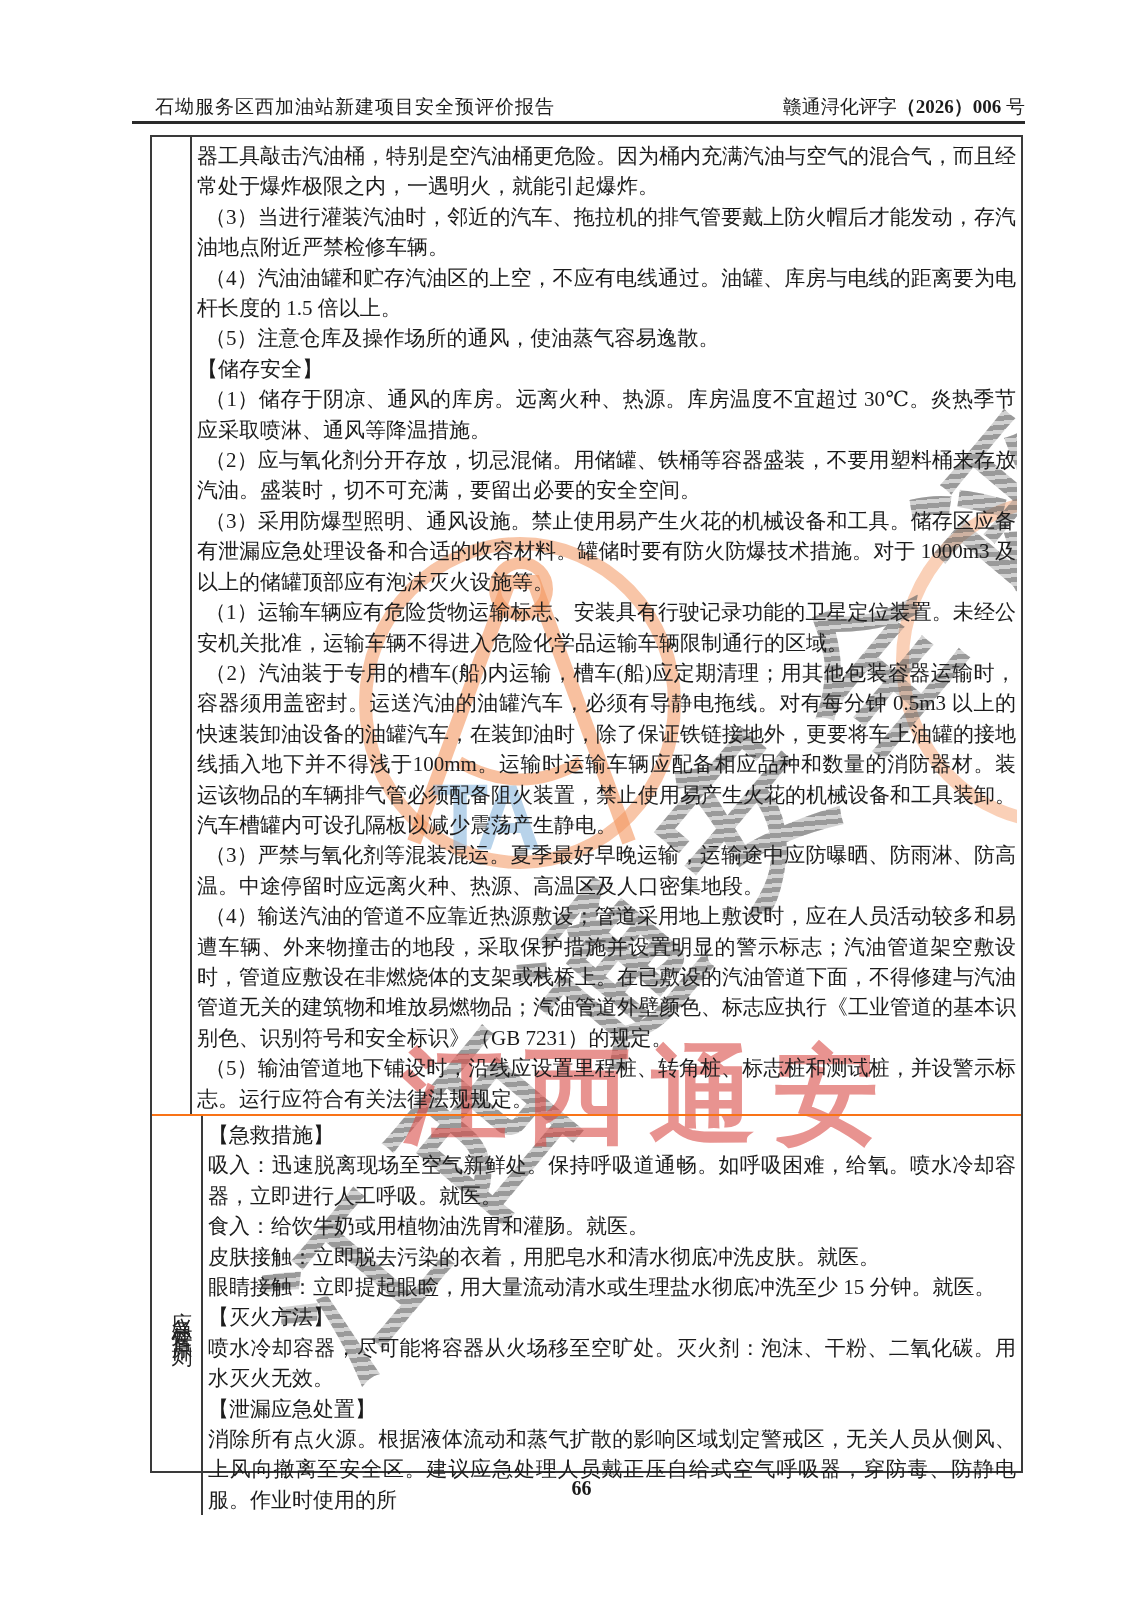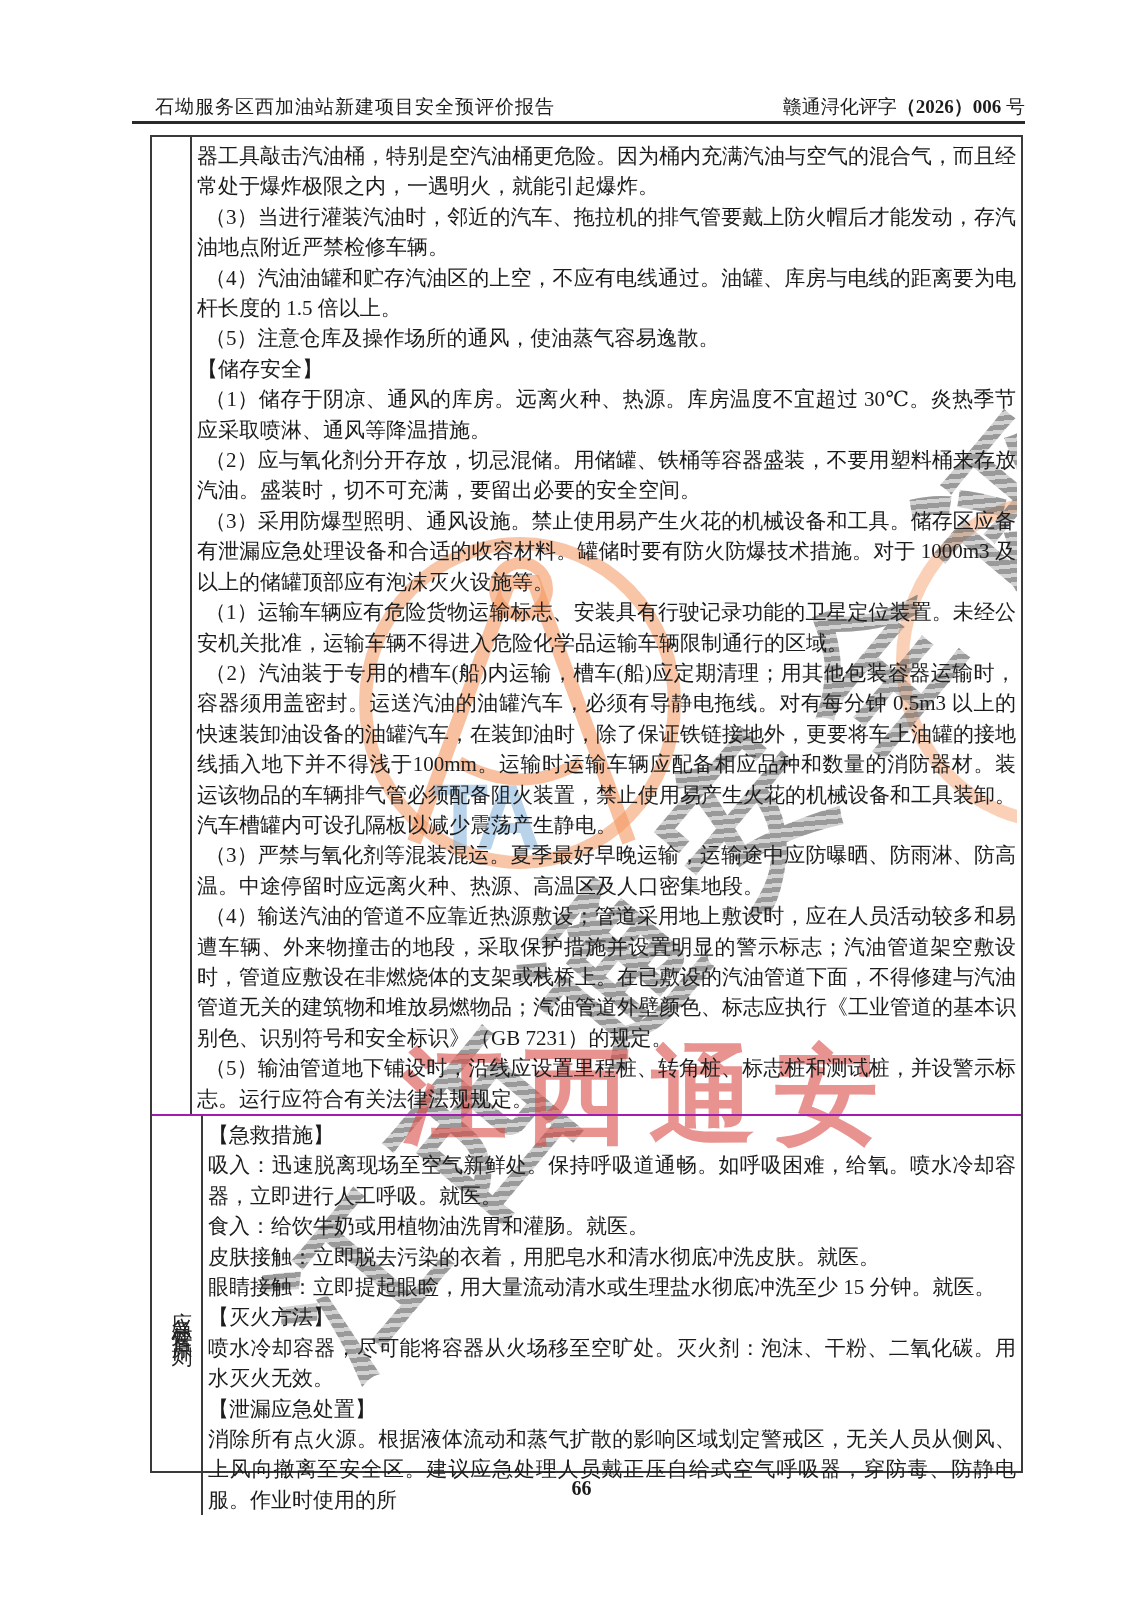--- a/index.html
+++ b/index.html
@@ -14,21 +14,21 @@
   .hdr-right .b{font-weight:bold;}
   .hdr-rule{position:absolute;left:132px;top:121px;width:893px;height:0;border-top:3px solid #2a2a2a;}
 
   
   .doc-table{
     position:absolute;left:150px;top:135px;width:873px;height:1338px;
     border:2px solid #3a3a3a;box-sizing:border-box;display:flex;flex-direction:column;
     background:transparent;z-index:2;
   }
   .t-row{display:flex;box-sizing:border-box;}
-  .t-row1{height:1001px;border-bottom:2px solid #a21caf;}
+  .t-row1{height:1001px;border-bottom:2px solid #f97316;}
   .t-row2{flex:1;margin-left:11px;}
   .side-cell{width:40px;border-right:2px solid #3a3a3a;box-sizing:border-box;
     display:flex;align-items:center;justify-content:center;}
   .side-label{
     writing-mode:vertical-rl;text-orientation:upright;font-size:21px;
     letter-spacing:7px;line-height:40px;color:#222;
   }
   .content-cell{flex:1;padding:4px 5px 0 5px;box-sizing:border-box;overflow:hidden;}
   .content-cell p{
     margin:0;font-size:21px;line-height:30.4px;text-align:justify;

